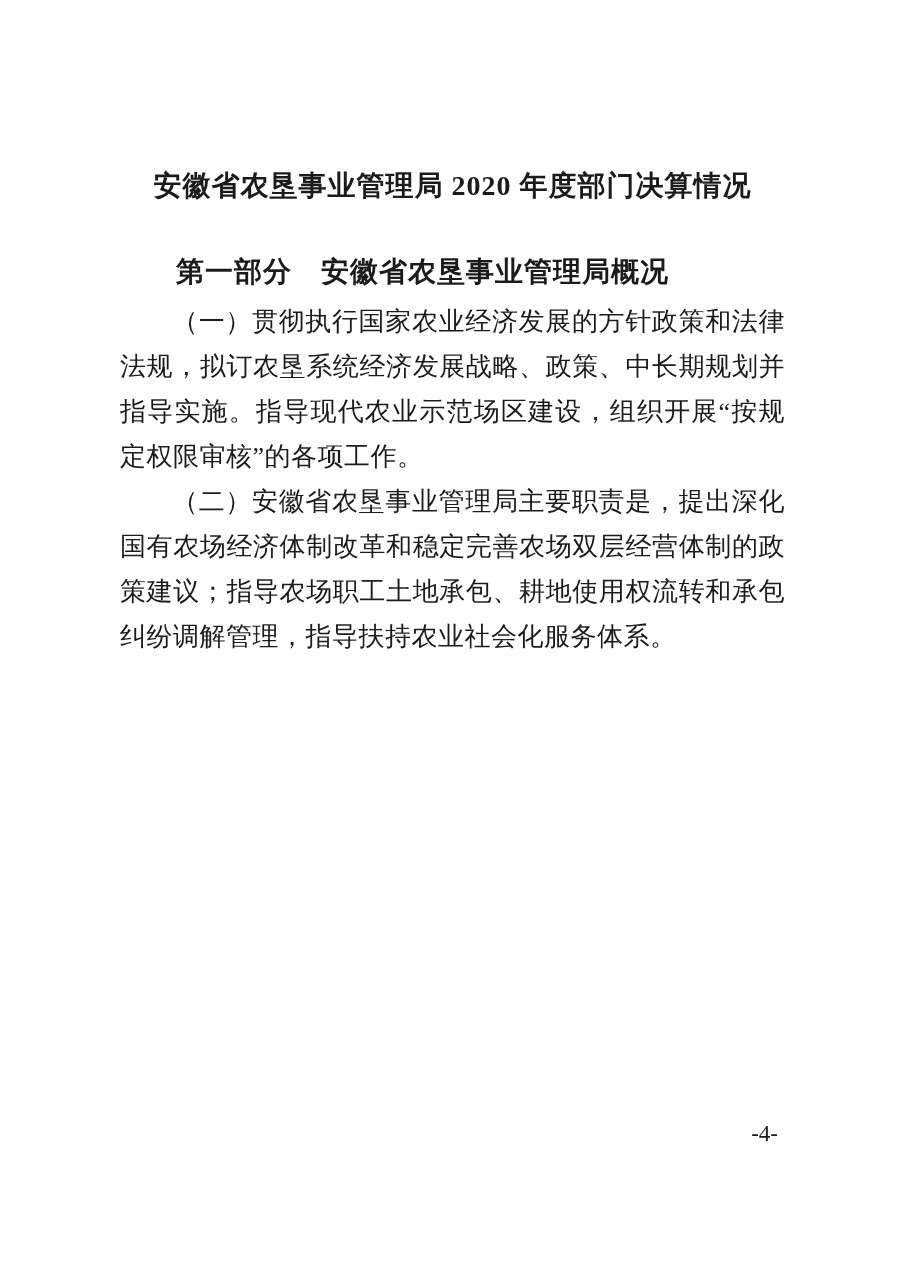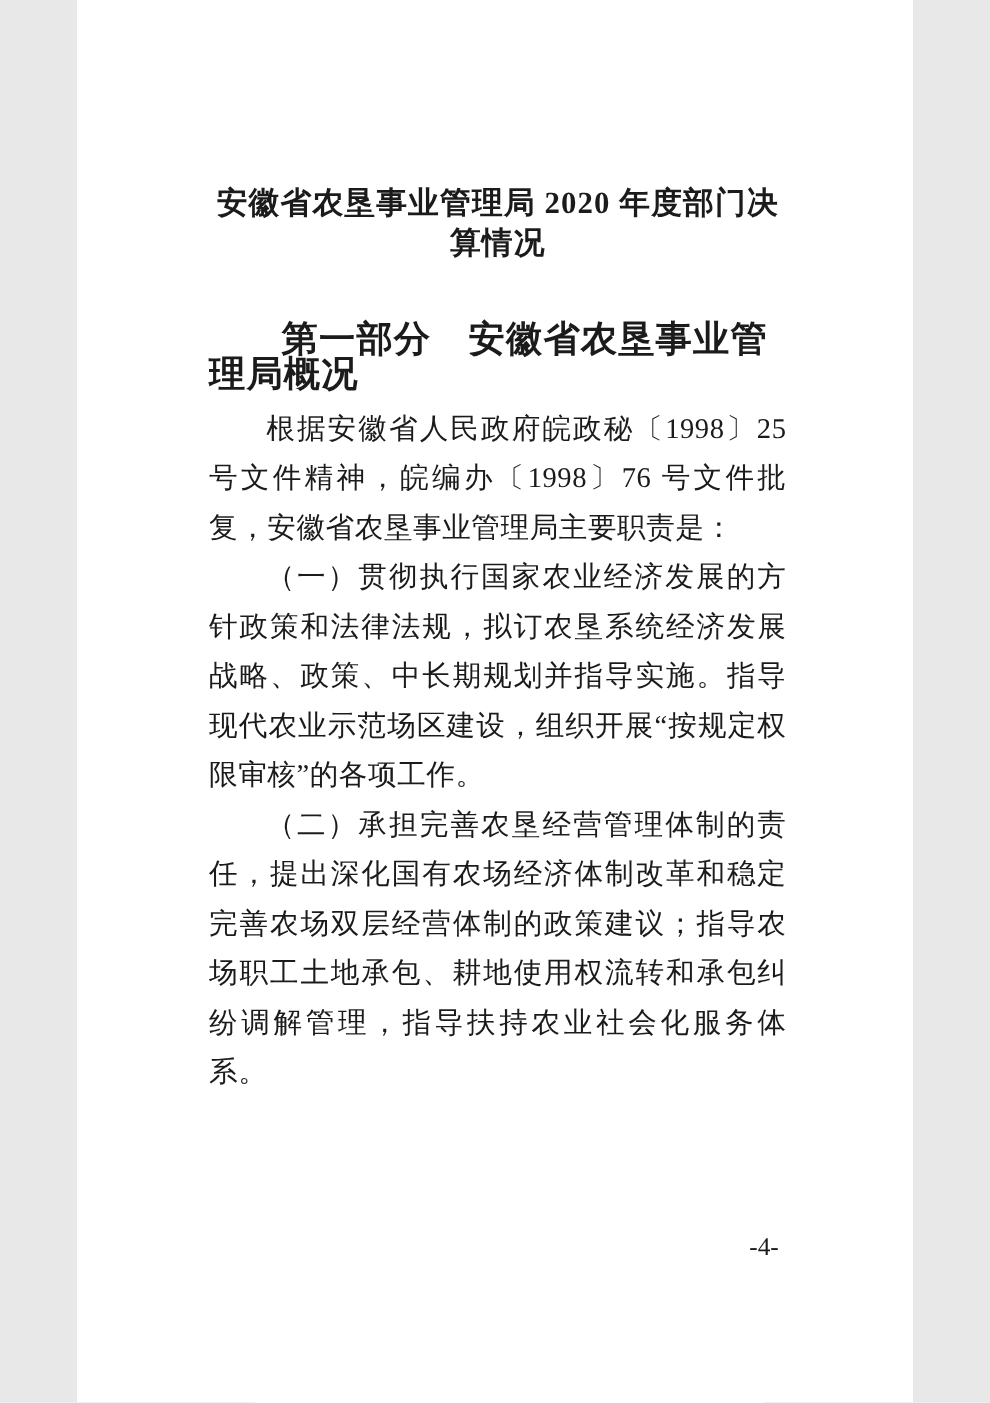--- a/index.html
+++ b/index.html
@@ -2,21 +2,21 @@
 <html><head>
 <meta charset="utf-8">
 <style>
   html, body {
     margin: 0;
     padding: 0;
     background: #e8e8e8;
   }
   .page {
     position: relative;
-    width: 760px;
+    width: 900px;
     height: 1275px;
     margin: 0 auto;
     background: #ffffff;
     box-sizing: border-box;
     padding: 168px 115px 16px 120px;
     color: #1b1b1b;
     overflow: hidden;
   }
   .doc-title {
     margin: 0;
@@ -24,21 +24,21 @@
     font-family: "Liberation Serif", "DejaVu Serif", serif;
     font-weight: 700;
     font-size: 28px;
     line-height: 36px;
     letter-spacing: 1px;
   }
   .part-heading {
     margin: 52px 0 0 0;
     font-family: "Liberation Sans", "DejaVu Sans", sans-serif;
     font-weight: 700;
-    font-size: 33px;
+    font-size: 28px;
     line-height: 32px;
     text-indent: 2em;
     letter-spacing: 1px;
   }
   .sub-heading {
     margin: 16px 0 0 0;
     font-family: "Liberation Sans", "DejaVu Sans", sans-serif;
     font-weight: 700;
     font-size: 25px;
     line-height: 32px;
@@ -71,20 +71,19 @@
 <body>
 
 <div class="page">
 
   <h1 class="doc-title">安徽省农垦事业管理局 2020 年度部门决算情况</h1>
 
   <h2 class="part-heading">第一部分　安徽省农垦事业管理局概况</h2>
 
 
   <div class="body-text">
-    <p>根据安徽省人民政府皖政秘〔1998〕25 号文件精神，皖编办〔1998〕76 号文件批复，安徽省农垦事业管理局主要职责是：</p>
     <p>（一）贯彻执行国家农业经济发展的方针政策和法律法规，拟订农垦系统经济发展战略、政策、中长期规划并指导实施。指导现代农业示范场区建设，组织开展“按规定权限审核”的各项工作。</p>
-    <p>（二）承担完善农垦经营管理体制的责任，提出深化国有农场经济体制改革和稳定完善农场双层经营体制的政策建议；指导农场职工土地承包、耕地使用权流转和承包纠纷调解管理，指导扶持农业社会化服务体系。</p>
+    <p>（二）安徽省农垦事业管理局主要职责是，提出深化国有农场经济体制改革和稳定完善农场双层经营体制的政策建议；指导农场职工土地承包、耕地使用权流转和承包纠纷调解管理，指导扶持农业社会化服务体系。</p>
   </div>
 
   <div class="page-number">-4-</div>
 
 </div>
 
 </body></html>

